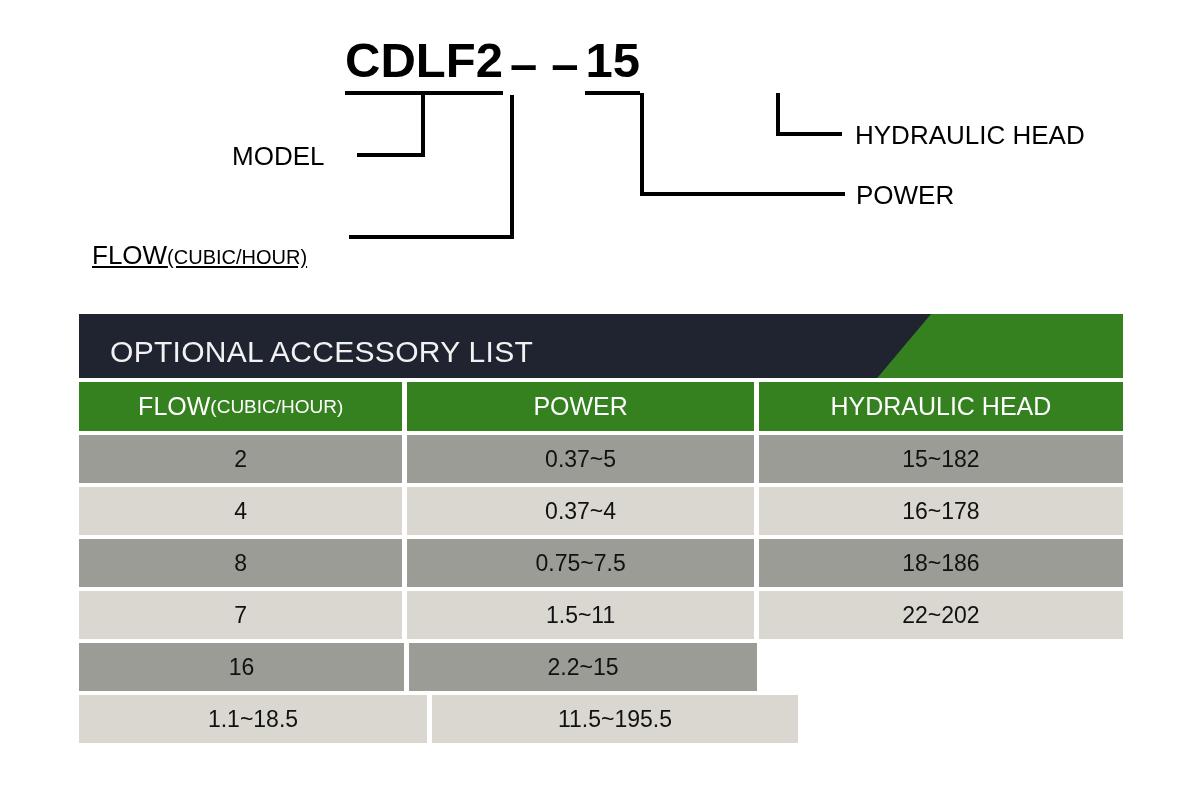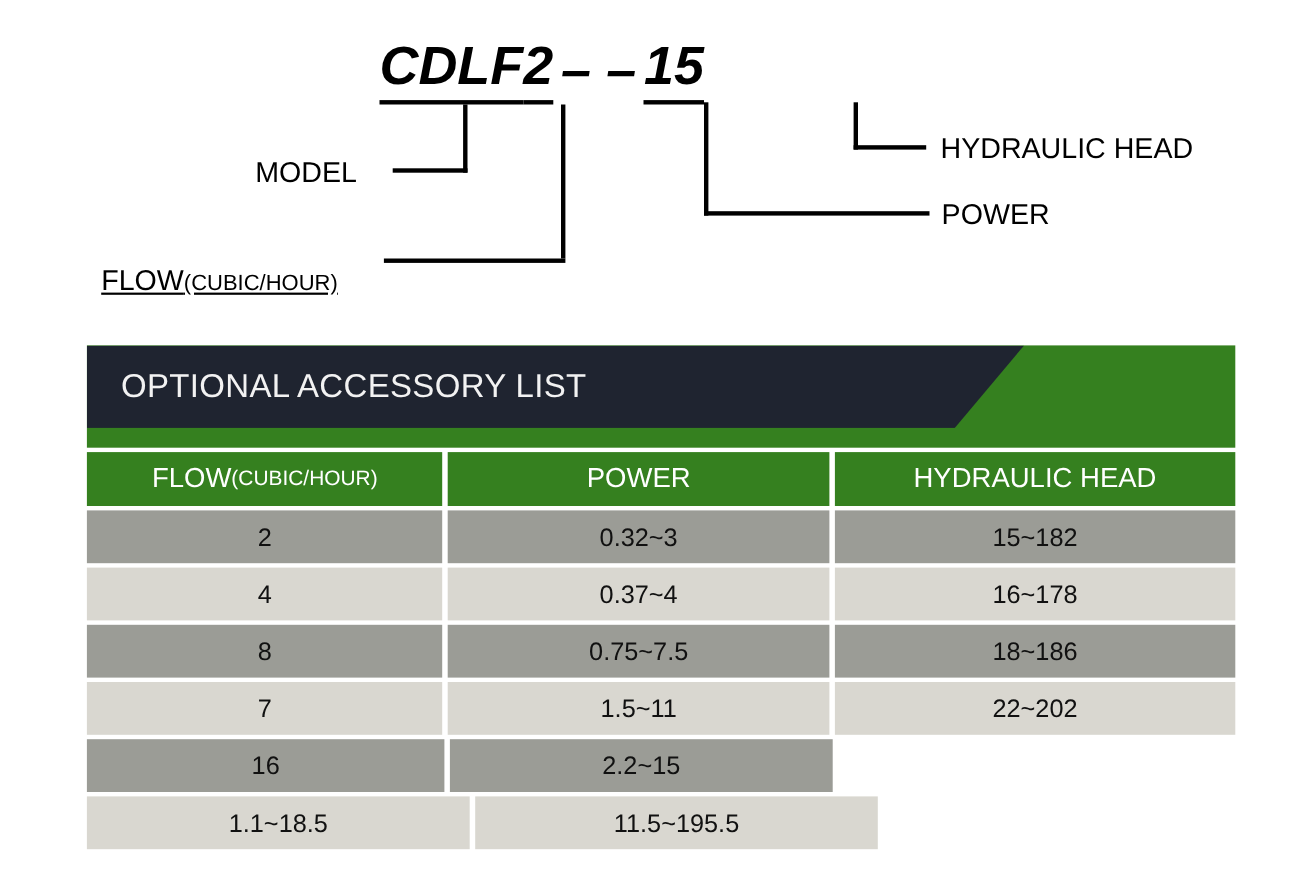--- a/index.html
+++ b/index.html
@@ -29,21 +29,20 @@
     position: absolute;
     left: 345px;
     top: 36px;
     display: flex;
     align-items: flex-end;
     font-size: 49px;
     font-weight: bold;
     letter-spacing: 0px;
     line-height: 1;
     white-space: pre;
-    font-style: italic;
   }
   .code-seg {
     position: relative;
     padding: 0 0 6px 0;
   }
   .code-seg.ul {
     border-bottom: 4px solid #000;
   }
   .code-dash {
     padding: 0 7px 6px 7px;
@@ -69,21 +68,21 @@
   
   #table {
     position: absolute;
     left: 79px;
     top: 314px;
     width: 1044px;
   }
 
   #banner {
     position: relative;
-    height: 93px;
+    height: 64px;
     background: #35801f;
     overflow: hidden;
   }
   #banner-dark2 {
     position: absolute;
     left: 0;
     top: 0;
     width: 852px;
     height: 75px;
     background: #1f2430;
@@ -188,21 +187,21 @@
     <div class="cell c1">
       <span>POWER</span>
     </div>
     <div class="cell c2">
       <span>HYDRAULIC HEAD</span>
     </div>
   </div>
 
   <div class="trow dark">
     <div class="cell c0">2</div>
-    <div class="cell c1">0.32~3</div>
+    <div class="cell c1">0.37~5</div>
     <div class="cell c2">15~182</div>
   </div>
 
   <div class="trow light">
     <div class="cell c0">4</div>
     <div class="cell c1">0.37~4</div>
     <div class="cell c2">16~178</div>
   </div>
 
   <div class="trow dark">

